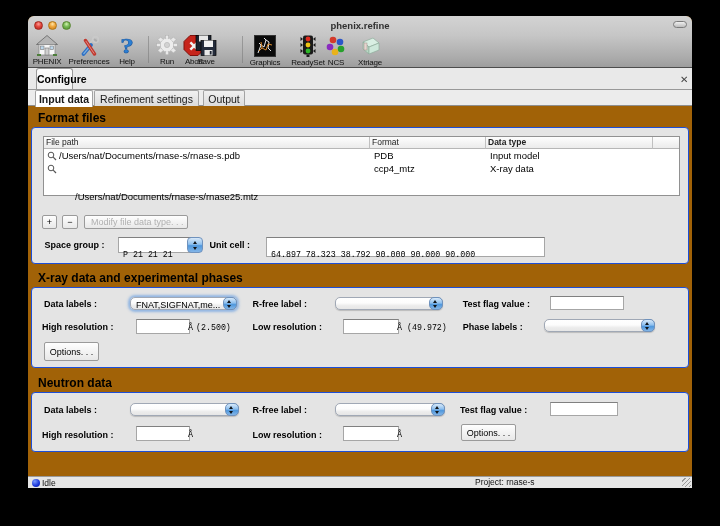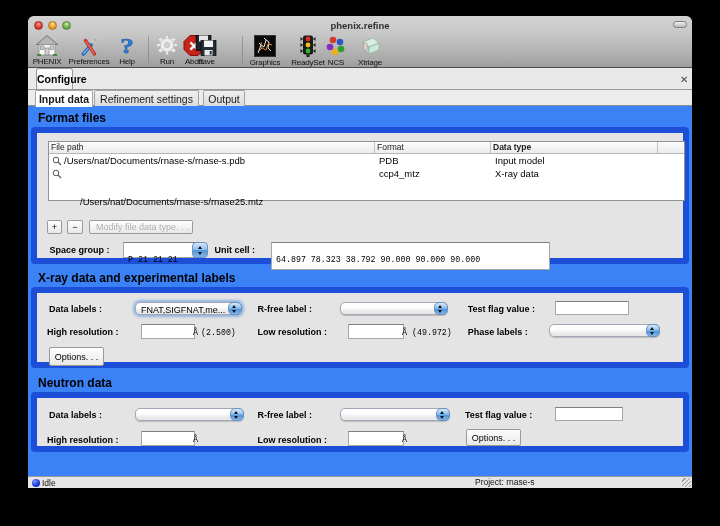--- a/index.html
+++ b/index.html
@@ -1,19 +1,19 @@
 <!DOCTYPE html>
 <html><head>
 <meta charset="utf-8">
 <style>
 * { margin:0; padding:0; box-sizing:border-box; }
 html,body { width:720px; height:526px; background:#000; overflow:hidden;
   font-family:"Liberation Sans", sans-serif; }
 #win { position:absolute; left:28px; top:16px; width:664px; height:472px;
-  background:#3b82f6; border-radius:6px 6px 0 0; }
+  background:#a16207; border-radius:6px 6px 0 0; }
 
 
 #tbar { position:absolute; left:0; top:0; width:664px; height:52px;
   border-radius:6px 6px 0 0;
   background:linear-gradient(#d3d3d3, #c6c6c6 38%, #ababab 82%, #9d9d9d);
   border-bottom:1px solid #4c4c4c; }
 .light { position:absolute; top:5px; width:9px; height:9px; border-radius:50%; }
 #lr { left:6px;  background:radial-gradient(circle at 50% 30%, #ff9d96 0%, #e2463d 45%, #b0241c 100%); border:0.5px solid #a2281f;}
 #lo { left:20px; background:radial-gradient(circle at 50% 30%, #ffe6a8 0%, #f0a63b 45%, #c77c18 100%); border:0.5px solid #b07616;}
 #lg { left:34px; background:radial-gradient(circle at 50% 30%, #d2f2b0 0%, #77b855 45%, #4e8c2e 100%); border:0.5px solid #57862f;}
@@ -43,21 +43,21 @@
 .tab { position:absolute; top:0; height:16px; font-size:10.5px; color:#1a1a1a;
   text-align:center; line-height:16px; border:1px solid #a3a3a3; border-bottom:none;
   background:linear-gradient(#f0f0f0,#dcdcdc); border-radius:2px 2px 0 0;}
 #tab1 { left:7px; width:58px; background:#fff; font-weight:bold; height:17px;}
 #tab2 { left:66px; width:105px; }
 #tab3 { left:175px; width:42px; }
 
 
 .h2 { position:absolute; font-size:12px; font-weight:bold; color:#000; line-height:1.1; }
 .gbox { position:absolute; left:3px; width:658px; background:#e4e4e4;
-  border:6px solid #1d4ed8; border-radius:4px; }
+  border:1px solid #1d4ed8; border-radius:4px; }
 #gb1 { top:111px; height:137px; }
 #gb2 { top:271px; height:81px; }
 #gb3 { top:376px; height:60px; }
 
 
 #ftable { position:absolute; left:11px; top:8px; width:637px; height:60px;
   background:#fff; border:1px solid #919191; }
 .hcell { position:absolute; top:0; height:12px; line-height:11px;
   background:linear-gradient(#fdfdfd,#ebebeb); border-right:1px solid #c0c0c0;
   border-bottom:1px solid #b6b6b6; font-size:8.5px; color:#222; padding-left:2px; }
@@ -269,24 +269,24 @@
     <div class="btn" style="left:10px; top:87px; width:15px; height:14px; line-height:13px;">+</div>
     <div class="btn" style="left:30px; top:87px; width:16px; height:14px; line-height:13px;">−</div>
     <div class="btn dis" style="left:52px; top:87px; width:104px; height:14px; line-height:13px; text-align:left; padding-left:6px; font-size:9px;">Modify file data type. . .</div>
     <div class="flabel" style="left:12.5px; top:112px;">Space group :</div>
     <div class="field" style="left:78px; top:109px; width:74px; height:16px;">P 21 21 21</div>
     <div class="stepper" style="left:155px; top:109px;">
       <div class="arr up" style="left:4.5px; top:2.5px;"></div>
       <div class="arr dn" style="left:4.5px; top:8.5px;"></div>
     </div>
     <div class="flabel" style="left:177.5px; top:112px;">Unit cell :</div>
-    <div class="field" style="left:226px; top:109px; width:279px; height:28px;">64.897 78.323 38.792 90.000 90.000 90.000</div>
-  </div>
-
-  <div class="h2" style="left:10px; top:256px;">X-ray data and experimental labels</div>
+    <div class="field" style="left:226px; top:109px; width:279px; height:20px;">64.897 78.323 38.792 90.000 90.000 90.000</div>
+  </div>
+
+  <div class="h2" style="left:10px; top:256px;">X-ray data and experimental phases</div>
   <div class="gbox" id="gb2">
     <div class="flabel" style="left:12px; top:11px;">Data labels :</div>
     <div class="combo focus" style="left:98px; top:9px; width:107px;">
       <span class="txt">FNAT,SIGFNAT,me...</span>
       <div class="cap">
           <div class="arr up"></div>
           <div class="arr dn"></div>
         </div>
     </div>
     <div class="flabel" style="left:220.5px; top:11px;">R-free label :</div>

